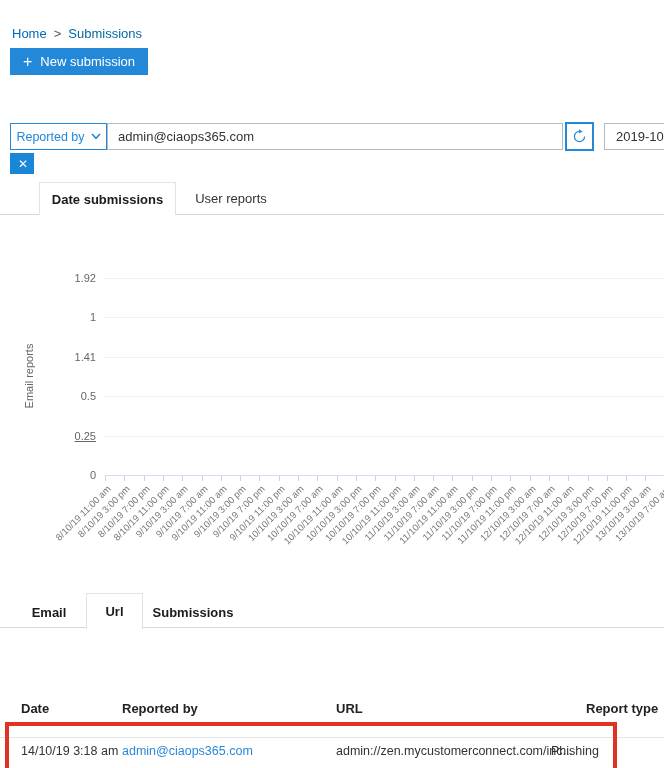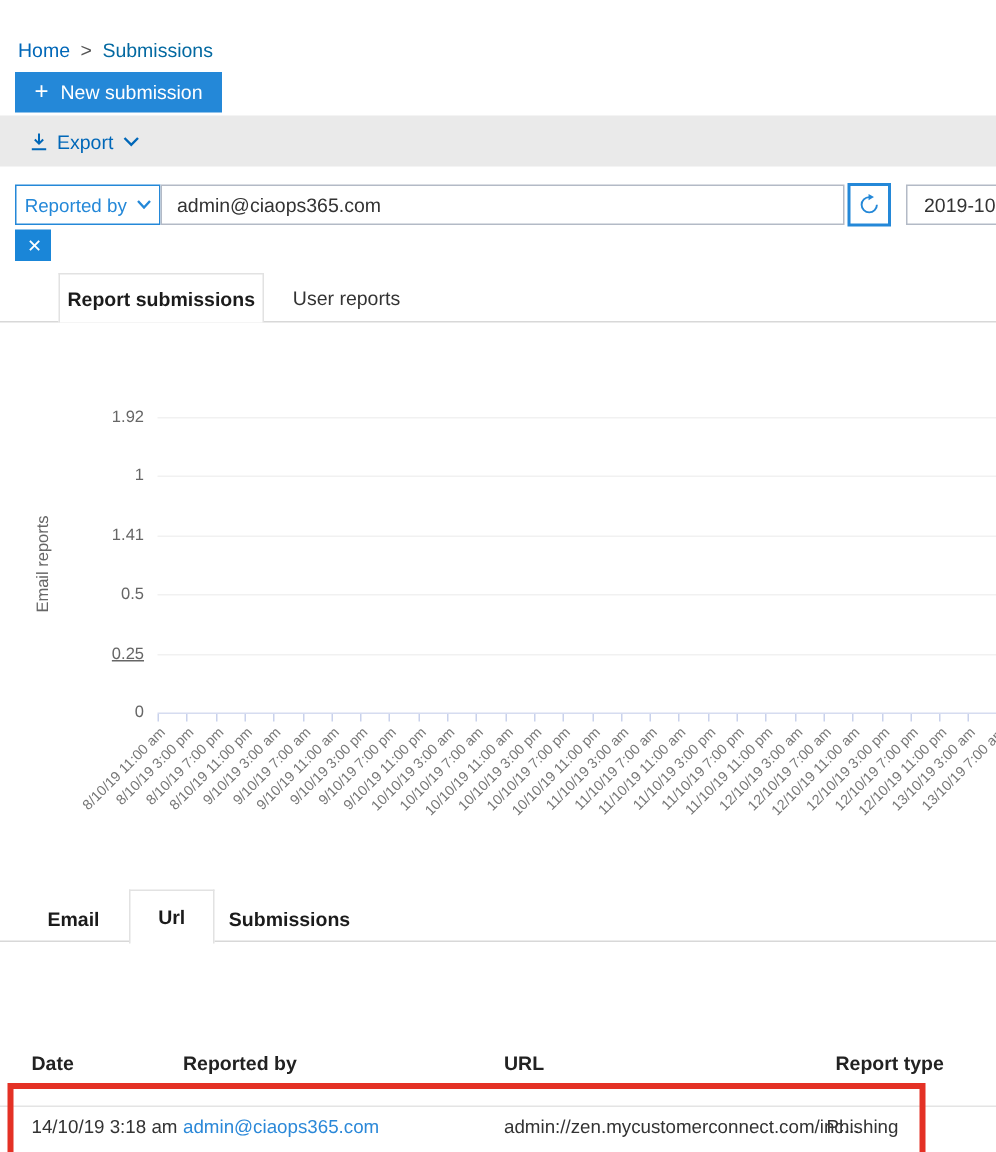--- a/index.html
+++ b/index.html
@@ -82,31 +82,20 @@
     <span class="crumb-home">Home</span>
     <span class="crumb-sep">&gt;</span>
     <span class="crumb-cur">Submissions</span>
   </div>
 
   <button class="btn-new">
     <span class="plus">+</span>
     <span>New submission</span>
   </button>
 
-  <div class="export-bar">
-    <button class="btn-export">
-      <svg width="12" height="13" viewBox="0 0 12 13">
-        <path d="M6 1 V7.5 M3.2 5 L6 7.8 L8.8 5 M1.2 11.5 H10.8" stroke="#0067b8" stroke-width="1.3" fill="none"></path>
-      </svg>
-      <span>Export</span>
-      <svg width="11" height="7" viewBox="0 0 11 7">
-        <path d="M1 1 L5.5 5.5 L10 1" stroke="#0067b8" stroke-width="1.6" fill="none"></path>
-      </svg>
-    </button>
-  </div>
 
   <div class="dd-field">
     <span>Reported by</span>
     <svg width="10" height="7" viewBox="0 0 10 7">
       <path d="M1 1 L5 5.3 L9 1" stroke="#2488d8" stroke-width="1.6" fill="none"></path>
     </svg>
   </div>
   <input class="search-input" type="text" value="admin@ciaops365.com" style="">
   <button class="btn-refresh">
     <svg width="15" height="15" viewBox="0 0 20 20">
@@ -115,21 +104,21 @@
     </svg>
   </button>
   <input class="date-field" type="text" value="2019-10-08" style="">
 
   <div class="chip">
     <span class="chip-x">✕</span>
   </div>
 
   <div class="tabs-main">
     <div class="tab-admin">
-      <span>Report submissions</span>
+      <span>Date submissions</span>
     </div>
     <div class="tab-user">
       <span>User reports</span>
     </div>
   </div>
 
   <div id="chart">
       <div class="ylabel">Email reports</div>
       <div class="grid zero" style="top: 455px;"></div>
       <div class="ytick" style="left: 60px; top: 449px;">0</div>
@@ -213,21 +202,21 @@
     </div>
     <div class="tab-attach">
       <span>Submissions</span>
     </div>
   </div>
 
   <div id="table-header">
       <div class="th" style="left: 21px;">Date</div>
       <div class="th" style="left: 122px;">Reported by</div>
       <div class="th" style="left: 336px;">URL</div>
-      <div class="th" style="left: 521px; padding-left: 36px;">Report type</div>
+      <div class="th" style="left: 550px; padding-left: 36px;">Report type</div>
     </div>
   <div class="header-rule"></div>
   <div id="table-row">
       <div class="td" style="left: 21px;">14/10/19 3:18 am</div>
       <div class="td" style="left: 122px;"><a>admin@ciaops365.com</a></div>
       <div class="td" style="left: 336px;">admin://zen.mycustomerconnect.com/inc...</div>
       <div class="td" style="left: 551px;">Phishing</div>
     </div>
 
   <div class="annotation-box"></div>

